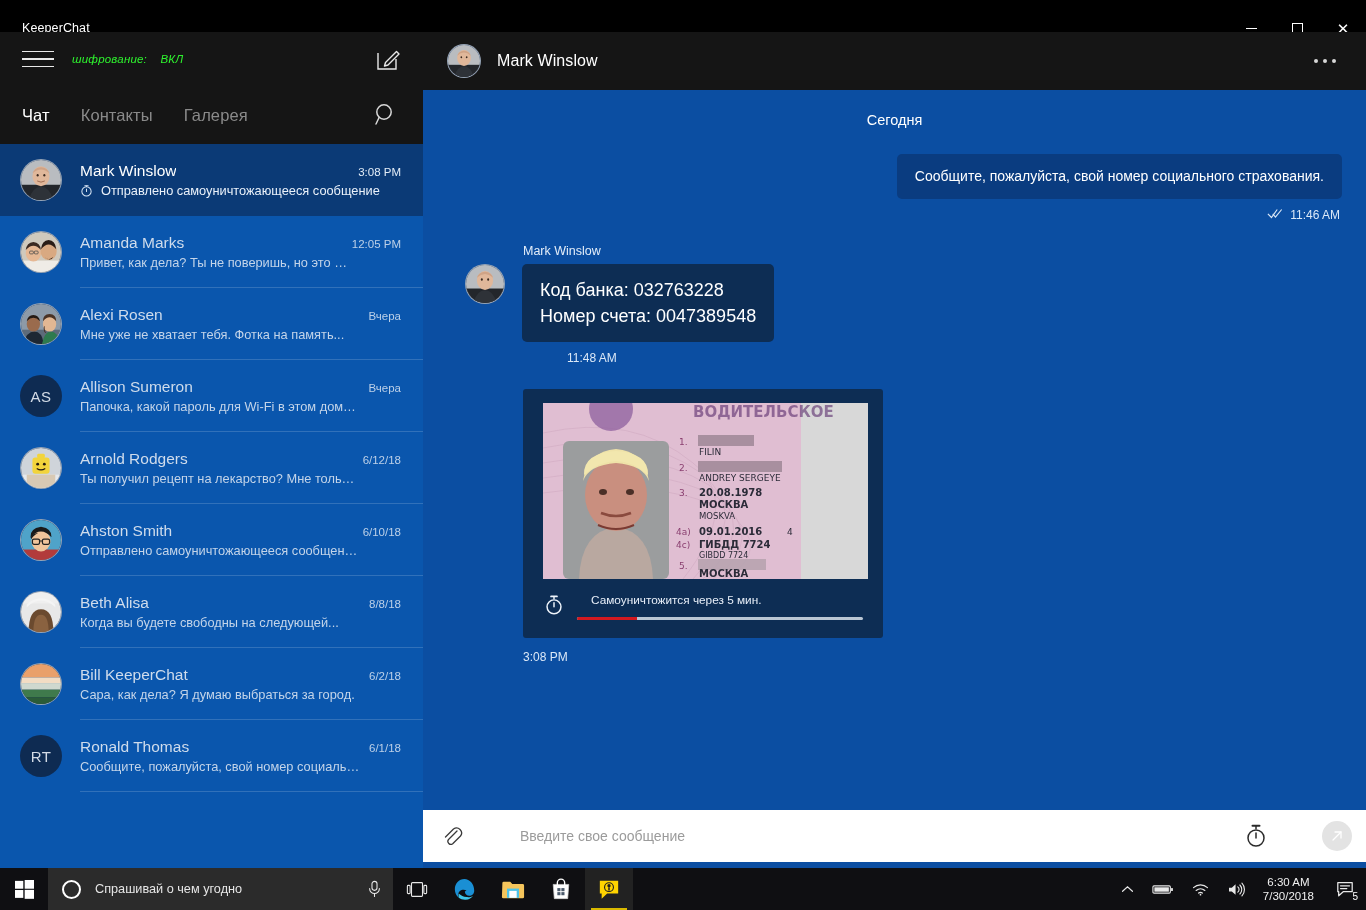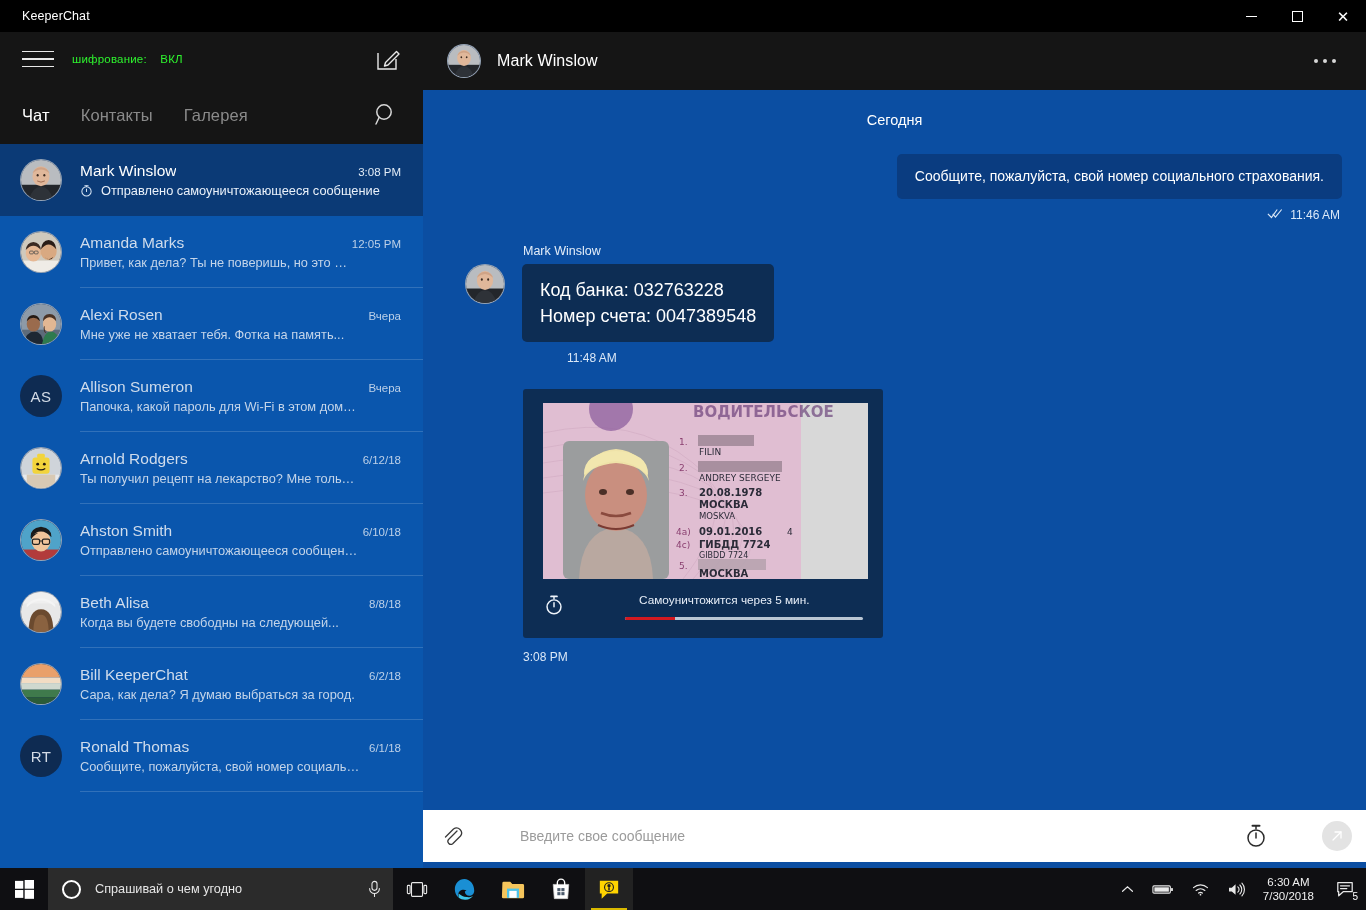--- a/index.html
+++ b/index.html
@@ -7,21 +7,21 @@
     width: 1366px; height: 910px;
     overflow: hidden;
     background: #000;
     font-family: "Liberation Sans", sans-serif;
     -webkit-font-smoothing: antialiased;
   }
   #app { position: relative; width: 1366px; height: 910px; }
 
   
   .titlebar {
-    position: absolute; top: 0; left: 0; width: 1366px; height: 32px;
+    position: absolute; top: 12px; left: 0; width: 1366px; height: 32px;
     background: #000; display: flex; align-items: center;
   }
   .titlebar-title {
     color: #ffffff; font-size: 12.5px; padding-left: 22px; letter-spacing: .1px;
   }
   .win-controls { margin-left: auto; display: flex; height: 32px; }
   .win-btn {
     width: 46px; height: 32px; display: flex; align-items: center; justify-content: center;
     color: #ffffff;
   }
@@ -148,21 +148,21 @@
   
   .img-card {
     margin-left: 76px; margin-top: 24px; width: 360px;
     background: #0d2d54; border-radius: 3px; padding: 14px 20px 18px 20px;
   }
   .id-photo {
     width: 325px; height: 176px; position: relative; overflow: hidden;
     background: #d9d9d9; display: block;
   }
   .id-card-inner { position: absolute; inset: 0; }
-  .destroy-row { display: flex; align-items: center; margin-top: 14px; gap: 48px; }
+  .destroy-row { display: flex; align-items: center; margin-top: 14px; }
   .destroy-text { color: #e7eef8; font-size: 11.8px; margin-left: 14px; }
   .destroy-col { flex: 1; margin-left: 12px; }
   .progress-track {
     height: 3px; background: #b9c6d4; border-radius: 2px; width: 100%; margin-top: 10px;
     overflow: hidden;
   }
   .progress-fill { height: 3px; background: #d31920; }
   .card-meta { color: #dbe8f7; font-size: 12px; margin-left: 76px; margin-top: 12px; }
 
   
@@ -244,21 +244,21 @@
   </div>
 
   <div class="sidebar">
 
     <div class="sidebar-top">
       <div class="hamburger">
         <span></span>
           <span></span>
           <span></span>
       </div>
-      <div class="enc-label" style="color: rgb(46, 243, 46);">
+      <div class="enc-label" style="color: rgb(46, 243, 46); font-style: italic;">
         <span>шифрование:</span>
         <span class="enc-val">ВКЛ</span>
       </div>
       <div class="compose-icon">
         <svg viewBox="0 0 26 26" width="26" height="26" fill="none" stroke="#e9e9e9" stroke-width="1.4">
           <path d="M3 7 L3 23 L21 23 L21 13"></path>
           <path d="M10.5 16.5 L21.5 5.5 L24 8 L13 19 L9.5 20 Z" stroke-linejoin="round"></path>
         </svg>
       </div>
     </div>

